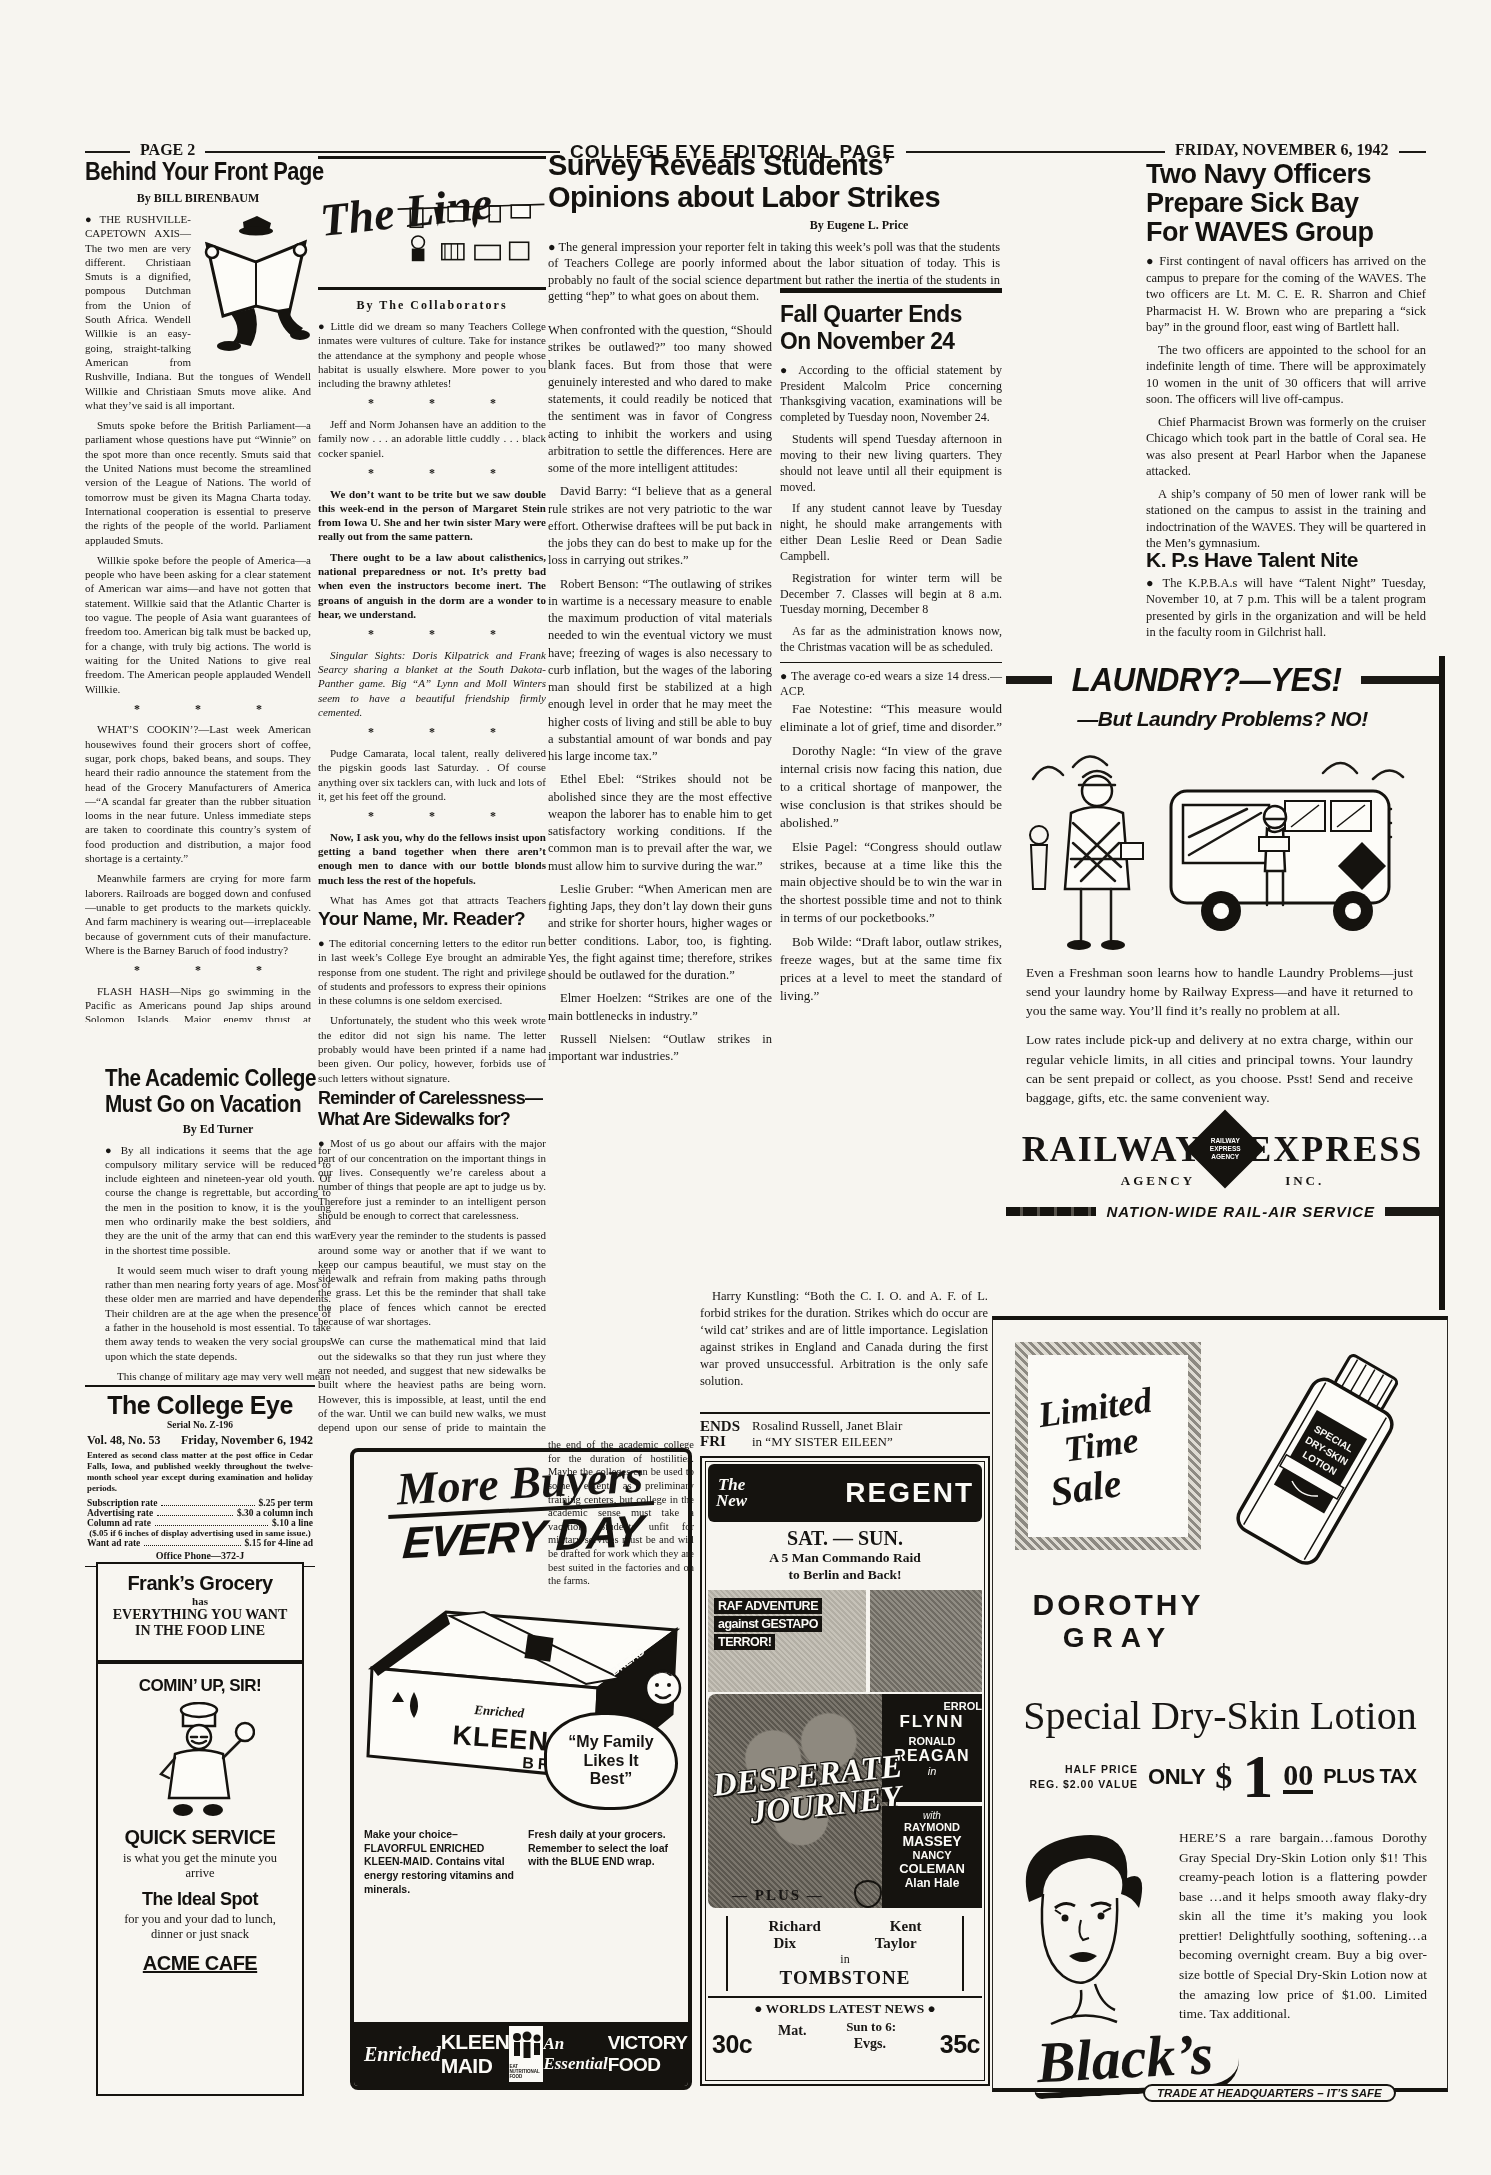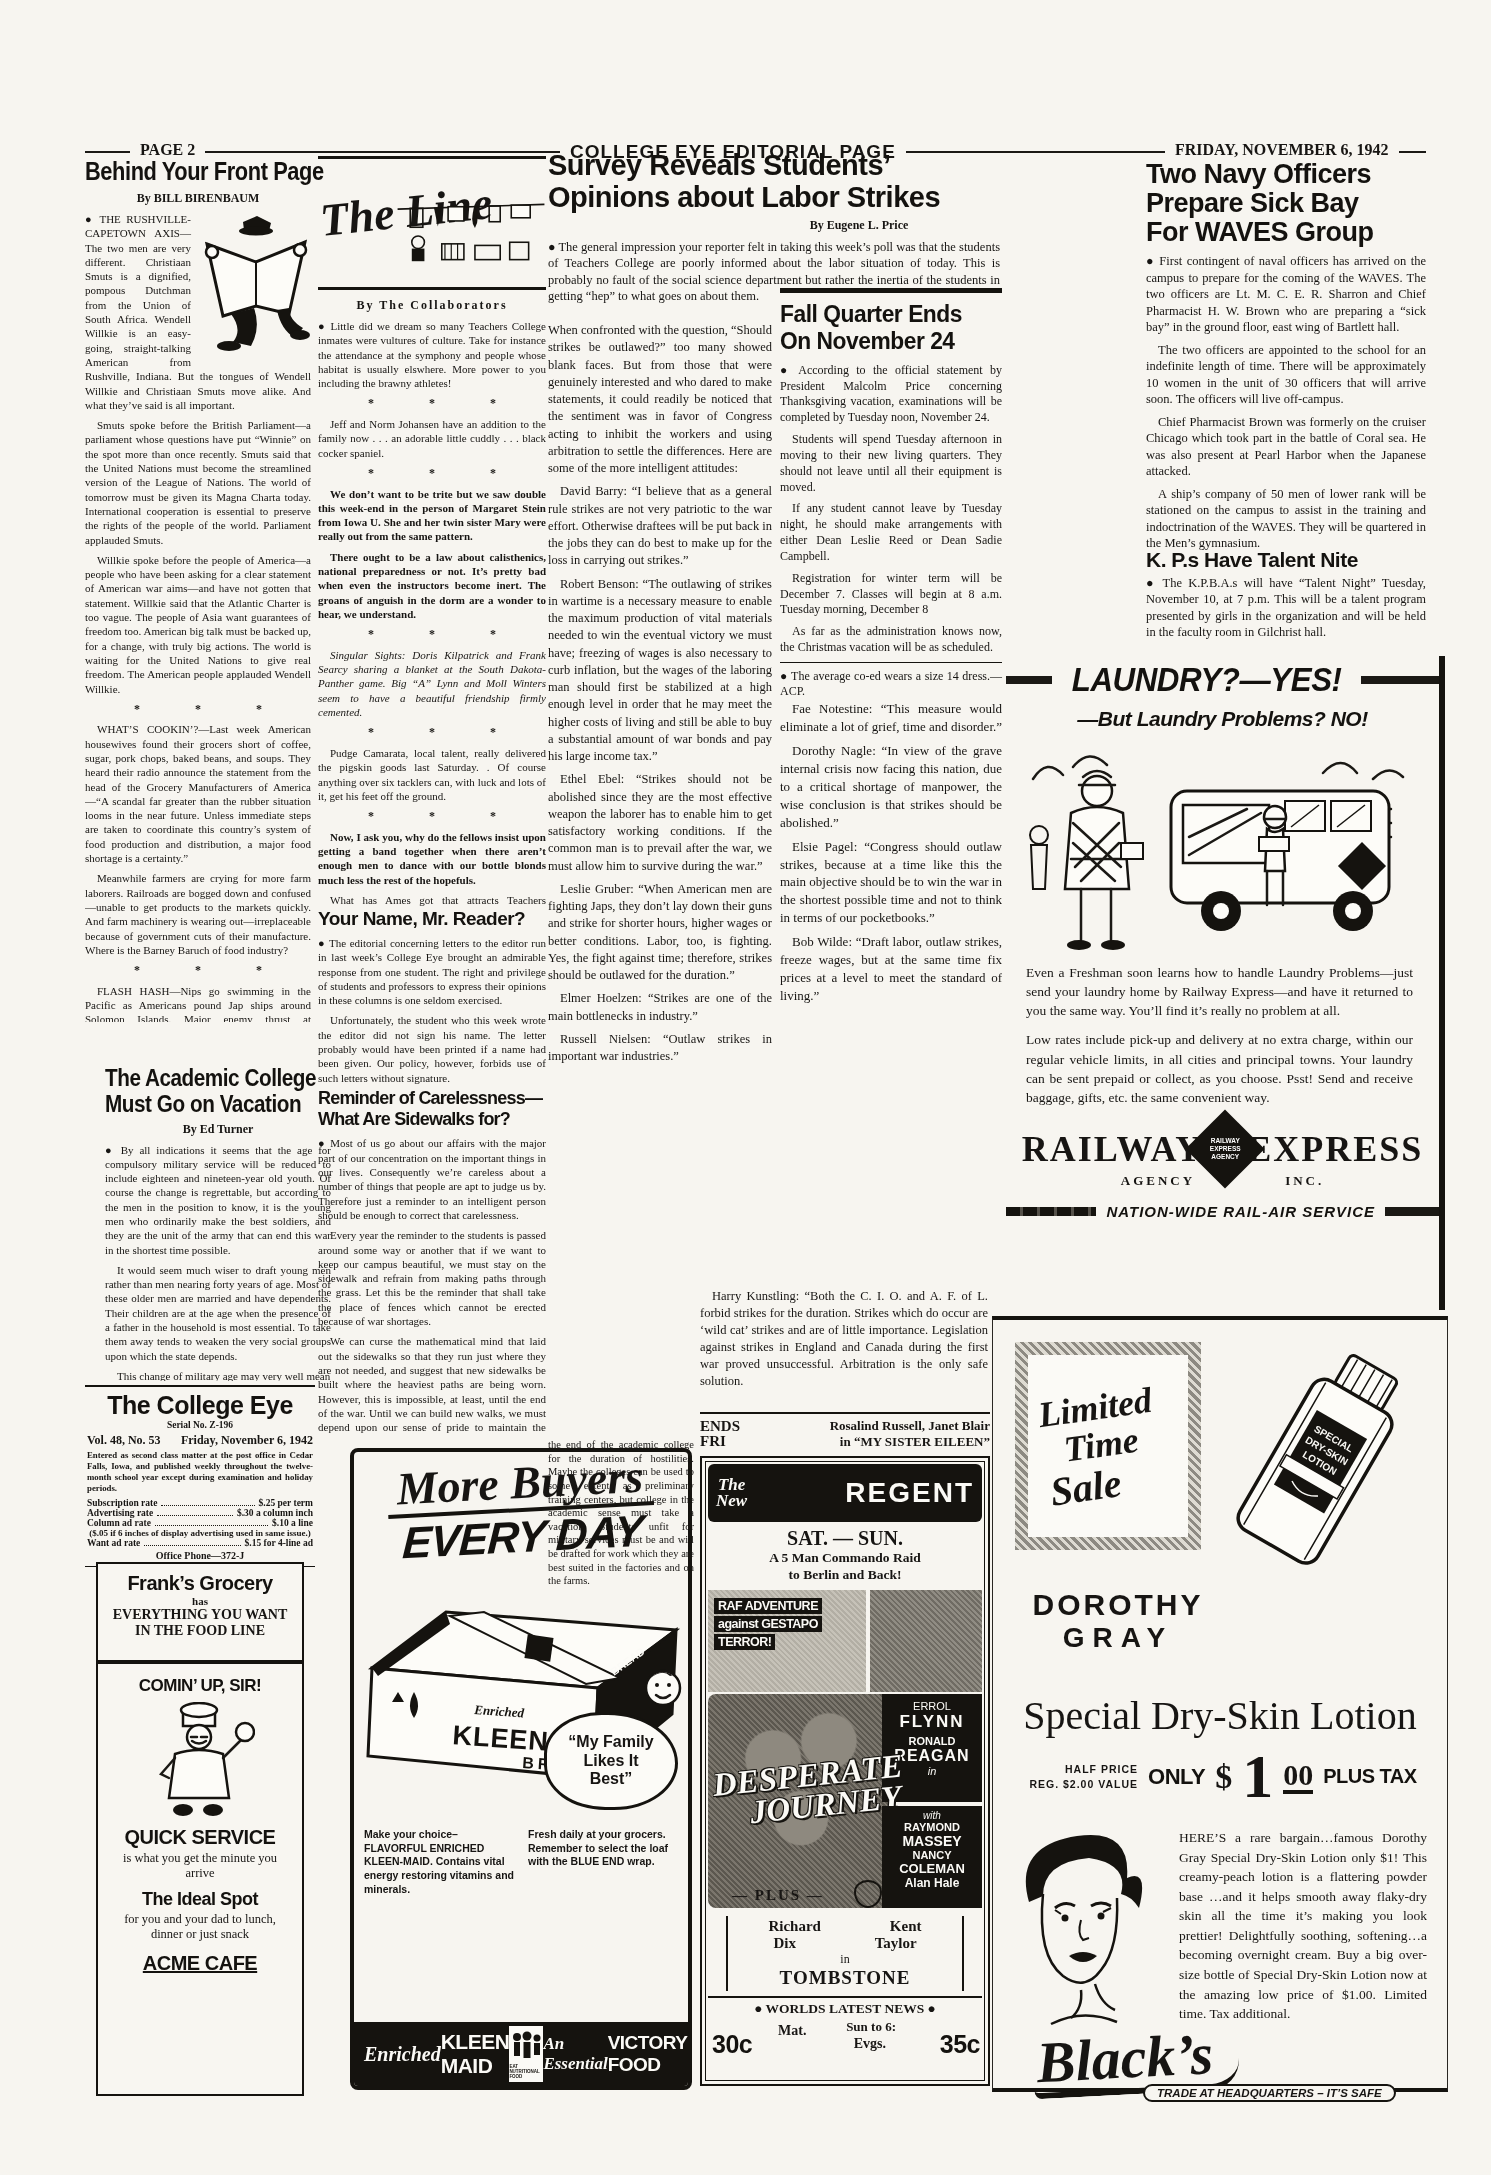--- a/index.html
+++ b/index.html
@@ -336,21 +336,21 @@
     <div class="hl ital" style="font-size:15px;letter-spacing:1px;">NATION-WIDE RAIL-AIR SERVICE</div>
     <div class="rule" style="width:54px;height:9px;"></div>
   </div>
 </div>
 
 <div class="abs" style="left:700px;top:1412px;width:290px;height:40px;border-top:2px solid #15130f;display:flex;align-items:center;">
   <div style="font-weight:bold;font-size:15px;line-height:1;width:52px;">
     <div>ENDS</div>
     <div>FRI</div>
   </div>
-  <div style="flex:1;font-weight:bold;font-size:13px;text-align:right;line-height:1.25;">
+  <div style="flex:1;font-weight:normal;font-size:13px;text-align:left;line-height:1.25;">
     <div>Rosalind Russell, Janet Blair</div>
     <div>in “MY SISTER EILEEN”</div>
   </div>
 </div>
 
 <div class="abs" style="left:700px;top:1456px;width:290px;height:630px;border:2px solid #15130f;box-shadow:inset 0 0 0 3px #f7f5f0, inset 0 0 0 4px #15130f;padding:6px;box-sizing:border-box;">
   <div class="blackpanel" style="height:58px;display:flex;align-items:center;padding:0 8px;border-radius:6px;">
     <div class="script" style="font-size:17px;line-height:0.95;text-align:center;">
       <div>The</div>
       <div>New</div>
@@ -365,21 +365,21 @@
   <div style="position:relative;height:318px;margin-top:6px;">
     <div class="halftone" style="position:absolute;left:0;top:0;width:158px;height:102px;padding:6px;box-sizing:border-box;">
       <span class="blackpanel hl" style="font-size:12.5px;padding:1px 4px;display:inline-block;">RAF ADVENTURE</span><br>
       <span class="blackpanel hl" style="font-size:12.5px;padding:1px 4px;display:inline-block;margin-top:2px;">against GESTAPO</span><br>
       <span class="blackpanel hl" style="font-size:12.5px;padding:1px 4px;display:inline-block;margin-top:2px;">TERROR!</span>
     </div>
     <div class="halftone-dark" style="position:absolute;right:0;top:0;width:112px;height:102px;"></div>
     <div class="halftone-dark" style="position:absolute;left:0;top:104px;width:186px;height:214px;border-radius:8px;
          background:radial-gradient(circle at 35% 30%, #8e897f 0 14%, transparent 15%),radial-gradient(circle at 65% 22%, #8e897f 0 13%, transparent 14%),radial-gradient(circle at 50% 58%, #8e897f 0 17%, transparent 18%),repeating-linear-gradient(45deg,#5b574f 0 2px,#7b766d 2px 4px);"></div>
     <div class="blackpanel" style="position:absolute;right:0;top:104px;width:100px;height:108px;text-align:center;padding-top:6px;box-sizing:border-box;font-family:'Liberation Sans',sans-serif;">
-      <div style="font-size:11px;font-weight:normal;">ERROL</div>
+      <div style="font-size:11px;font-weight:bold;text-align:right;">ERROL</div>
       <div style="font-size:17px;font-weight:bold;letter-spacing:2px;">FLYNN</div>
       <div style="font-size:11px;font-weight:bold;margin-top:3px;">RONALD</div>
       <div style="font-size:16px;font-weight:bold;letter-spacing:1px;">REAGAN</div>
       <div style="font-size:11px;font-style:italic;">in</div>
     </div>
     <div class="script" style="position:absolute;left:6px;top:168px;width:230px;color:#fbfaf6;font-size:33px;line-height:0.95;transform:rotate(-6deg);text-shadow:2px 2px 0 #15130f,-1px -1px 0 #15130f,1px -1px 0 #15130f,-1px 1px 0 #15130f;">
       <div>DESPERATE</div>
       <div style="padding-left:34px;">JOURNEY</div>
     </div>
     <div class="blackpanel" style="position:absolute;right:0;top:216px;width:100px;height:102px;text-align:center;padding-top:4px;box-sizing:border-box;font-family:'Liberation Sans',sans-serif;">

